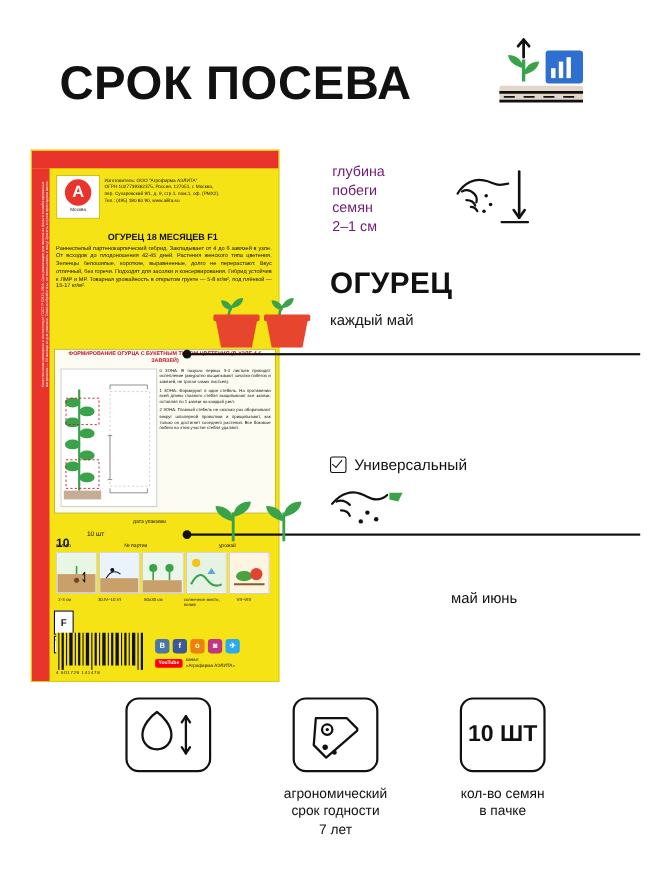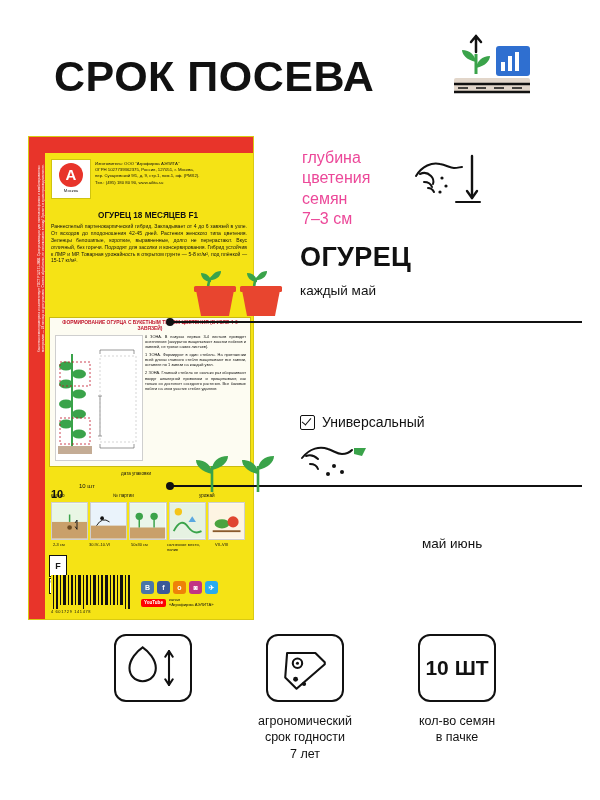--- a/index.html
+++ b/index.html
@@ -287,23 +287,23 @@
   
   .depth-block {
     position: absolute;
     left: 302px; top: 148px;
     width: 200px;
   }
   .depth-text {
     position: absolute;
     left: 0; top: 0;
     width: 100px;
-    font-size: 16px;
+    font-size: 13px;
     line-height: 1.28;
-    color: #ec4899;
+    color: #701a75;
     text-align: left;
   }
   .depth-icon {
     position: absolute;
     left: 108px; top: 2px;
     width: 72px; height: 58px;
   }
 
   .section {
     position: absolute;
@@ -579,23 +579,23 @@
       <div class="yt-badge">YouTube</div>
       <div class="yt-text" style="white-space:pre-line">канал
 «Агрофирма АЭЛИТА»</div>
     </div>
   </div>
 </div>
 
 <div class="depth-block">
   <div class="depth-text">
     <div>глубина</div>
-    <div>цветения</div>
+    <div>побеги</div>
     <div>семян</div>
-    <div>7–3 см</div>
+    <div>2–1 см</div>
   </div>
   <div class="depth-icon">
     <svg viewBox="0 0 72 58" width="72" height="58">
       <path d="M6 26 c6 -10 16 -14 24 -12 c6 1 10 4 14 4 c4 0 6 -1 8 -1" stroke="#111" stroke-width="2" fill="none" stroke-linecap="round"></path>
       <path d="M10 24 c4 -2 8 -1 11 2 c2 2 3 5 2 8" stroke="#111" stroke-width="2" fill="none" stroke-linecap="round"></path>
       <path d="M14 32 c4 0 7 2 8 5" stroke="#111" stroke-width="2" fill="none" stroke-linecap="round"></path>
       <path d="M18 38 c3 0 5 2 6 4" stroke="#111" stroke-width="2" fill="none" stroke-linecap="round"></path>
       <circle cx="32" cy="28" r="1.6" fill="#111"></circle>
       <circle cx="36" cy="36" r="1.6" fill="#111"></circle>
       <circle cx="30" cy="42" r="1.6" fill="#111"></circle>
@@ -651,21 +651,21 @@
 <div class="sec-icon" style="left:186px; top:440px">
   <svg viewBox="0 0 100 60" width="100" height="60">
     <path d="M26 52 c0 -14 0 -20 0 -26" stroke="#3aa34a" stroke-width="2.6" fill="none"></path>
     <path d="M26 34 c-10 -2 -16 -8 -16 -14 c10 0 16 6 16 14 z" fill="#3aa34a"></path>
     <path d="M26 30 c10 -2 16 -8 16 -14 c-10 0 -16 6 -16 14 z" fill="#3aa34a"></path>
     <path d="M72 52 c0 -14 0 -20 0 -26" stroke="#3aa34a" stroke-width="2.6" fill="none"></path>
     <path d="M72 34 c-10 -2 -16 -8 -16 -14 c10 0 16 6 16 14 z" fill="#3aa34a"></path>
     <path d="M72 30 c10 -2 16 -8 16 -14 c-10 0 -16 6 -16 14 z" fill="#3aa34a"></path>
   </svg>
 </div>
-<div style="position:absolute; left:410px; top:536px; font-size:13.5px; color:#111;margin-left:12px;">май  июнь</div>
+<div style="position:absolute; left:410px; top:536px; font-size:13.5px; color:#111;">май  июнь</div>
 
 <div class="cards">
   <div class="card">
     <div class="card-box">
       <svg viewBox="0 0 78 68" width="100%" height="100%">
         <path d="M28 48 c-9 0 -14 -7 -14 -14 c0 -9 8 -18 14 -22 c6 4 14 13 14 22 c0 7 -5 14 -14 14 z" fill="none" stroke="#111" stroke-width="2.2"></path>
         <path d="M56 16 v36" stroke="#111" stroke-width="2.2" stroke-linecap="round"></path>
         <path d="M56 16 l-4 6 M56 16 l4 6 M56 52 l-4 -6 M56 52 l4 -6" stroke="#111" stroke-width="2.2" fill="none" stroke-linecap="round"></path>
       </svg>
     </div>

